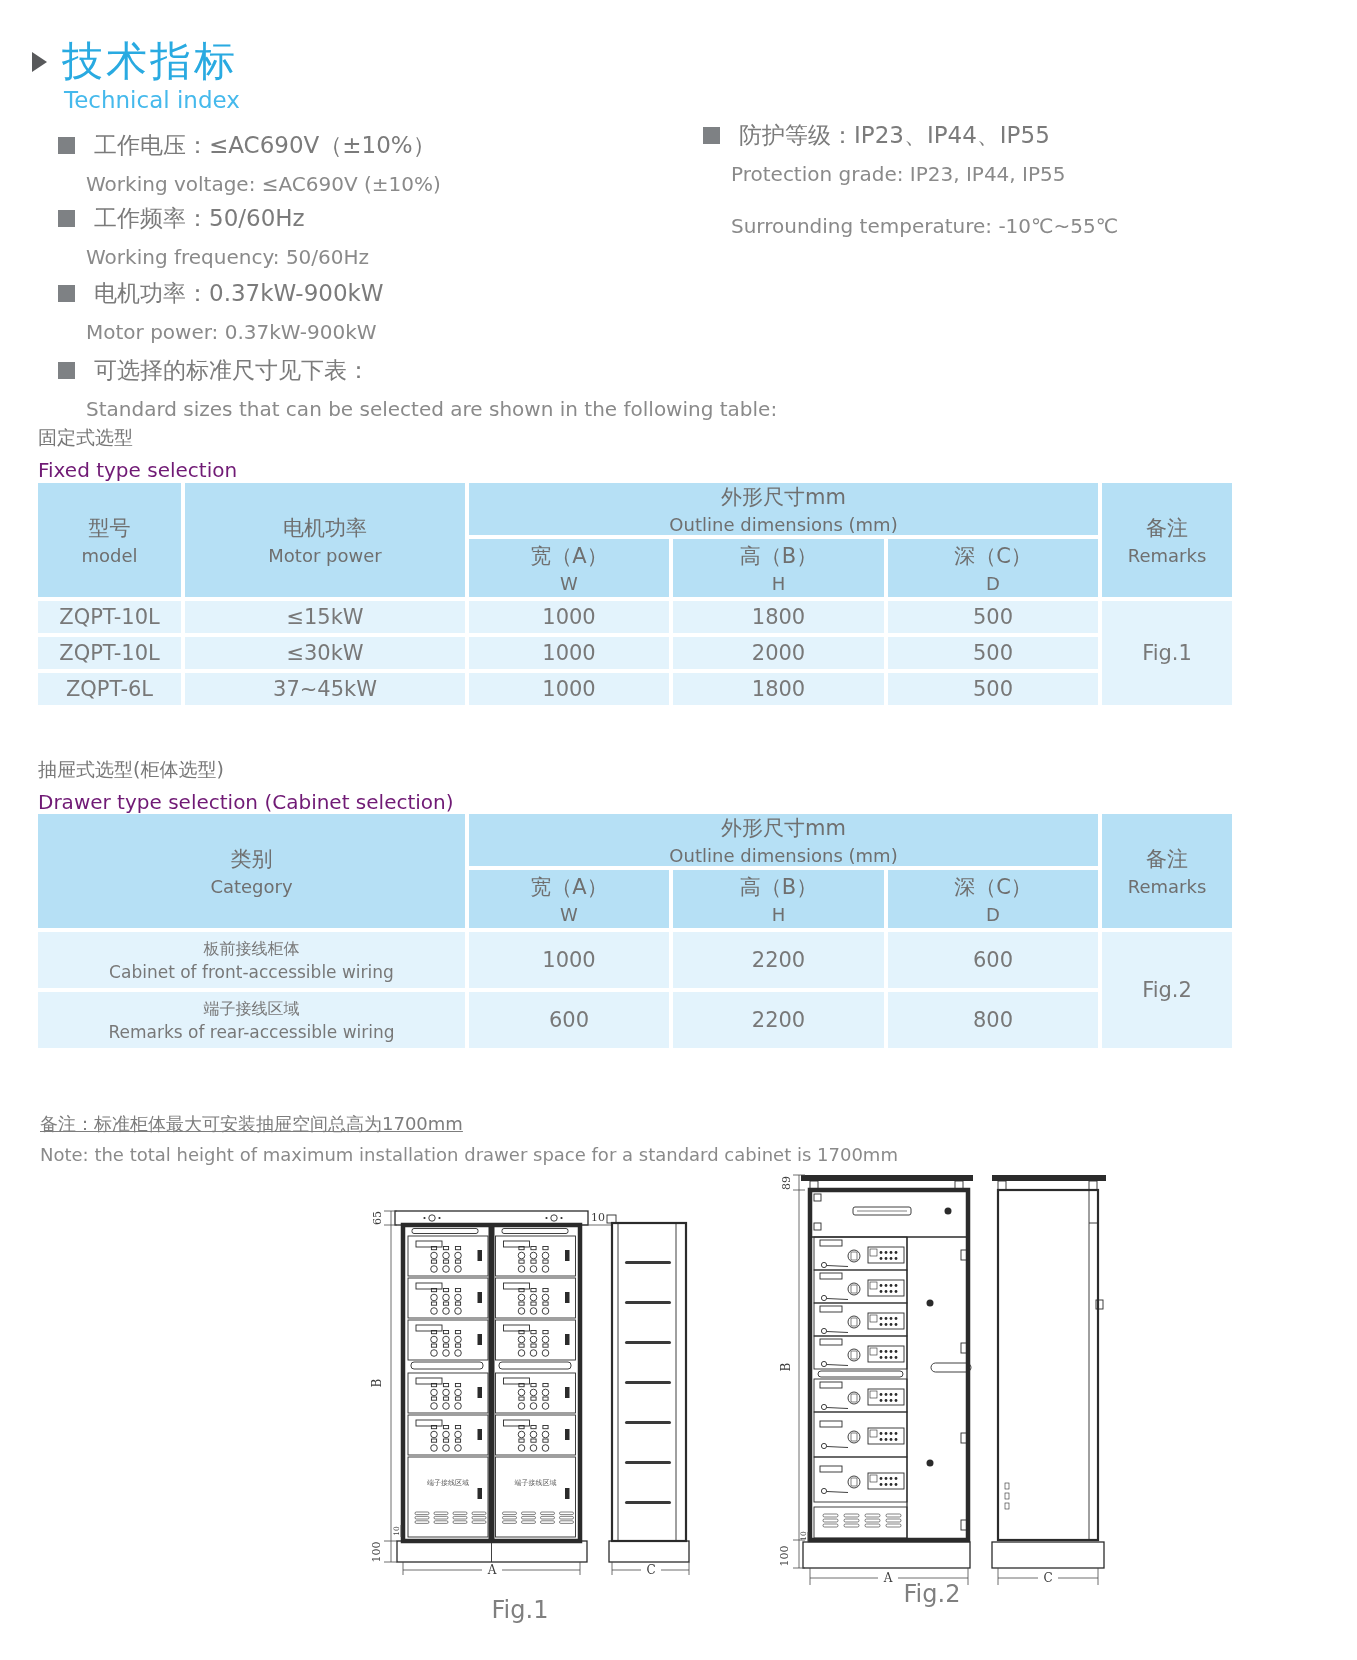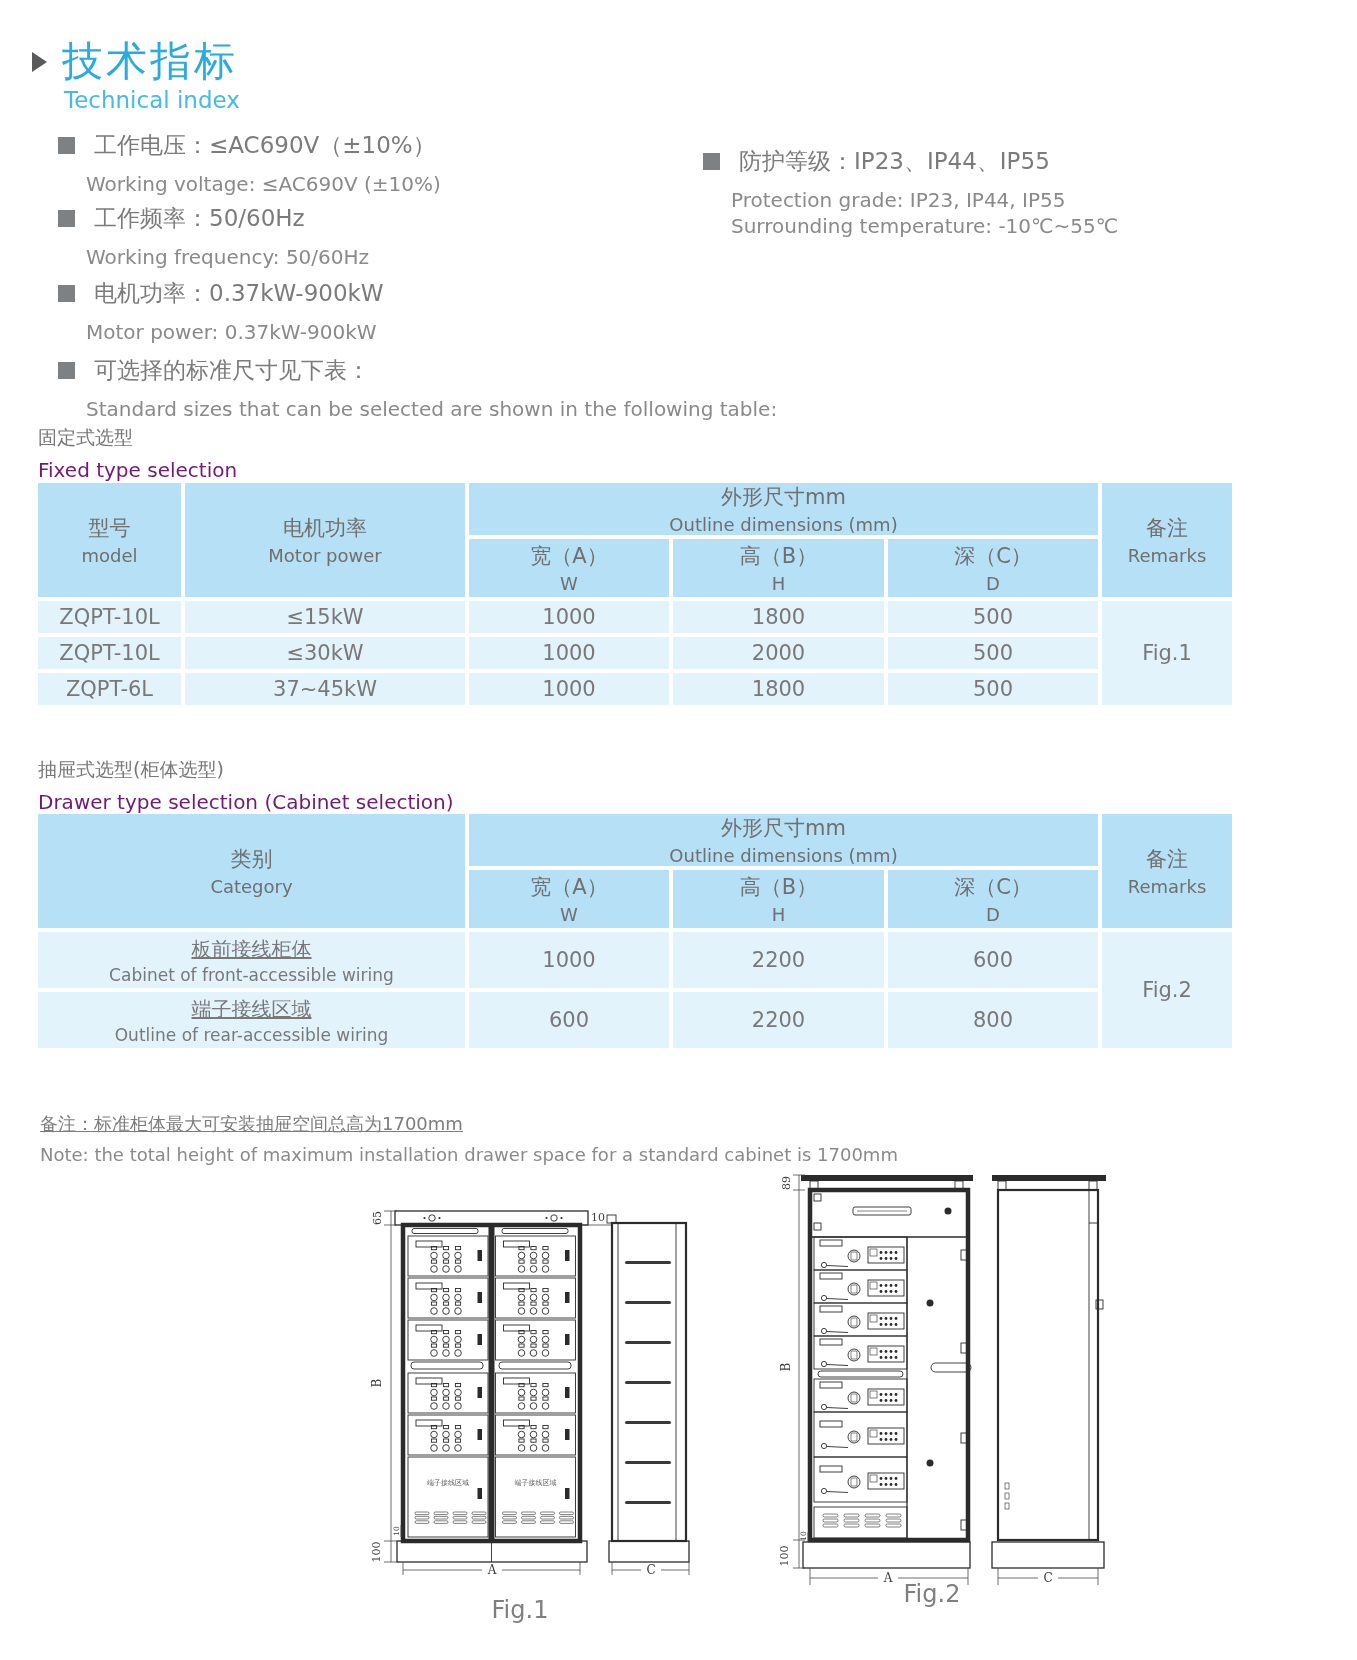--- a/index.html
+++ b/index.html
@@ -23,21 +23,21 @@
   .section-zh{font-size:19px;color:#777;}
   .section-en{font-size:20px;color:#701a75;margin-top:7px;}
 
   
   .spec-table{position:absolute;border-collapse:separate;border-spacing:4px;table-layout:fixed;width:1202px;}
   .spec-table th,.spec-table td{text-align:center;vertical-align:middle;font-weight:normal;padding:0;}
   .hdr{background:#b6e0f5;color:#6f6f6f;}
   .cell{background:#e3f3fc;color:#787878;font-size:21px;}
   .hz{font-size:21px;text-align:center;}
   .he{font-size:18px;margin-top:3px;}
-  .cz{font-size:20px;text-decoration:underline;}
+  .cz{font-size:16px;}
   .ce{font-size:17px;margin-top:2px;}
   tr.h1 th{height:52px;}
   tr.h2 th{height:58px;}
   tr.dr td{height:32px;}
   tr.dr2 td{height:56px;}
 
   
   .notes{position:absolute;left:40px;top:1112px;}
   .note-zh{font-size:18px;color:#7d7d7d;text-decoration:underline;}
   .note-en{font-size:18px;color:#8a8a8a;margin-top:8px;}
@@ -83,21 +83,21 @@
     <div class="spec-en">Working frequency: 50/60Hz</div>
   </div>
   <div class="spec" style="left:58px;top:278px">
     <div class="spec-zh">
         <span class="bullet"></span>
         <span>电机功率：0.37kW-900kW</span>
       </div>
     <div class="spec-en">Motor power: 0.37kW-900kW</div>
   </div>
 
-  <div class="spec" style="left:703px;top:146px">
+  <div class="spec" style="left:703px;top:120px">
     <div class="spec-zh">
         <span class="bullet"></span>
         <span>防护等级：IP23、IP44、IP55</span>
       </div>
     <div class="spec-en">Protection grade: IP23, IP44, IP55</div>
   </div>
   <div class="spec" style="left:703px;top:203px">
     <div class="spec-en">Surrounding temperature: -10℃~55℃</div>
   </div>
 
@@ -229,21 +229,21 @@
         <div class="ce">Cabinet of front-accessible wiring</div>
       </td>
       <td class="cell">1000</td>
       <td class="cell">2200</td>
       <td class="cell">600</td>
       <td class="cell" rowspan="2">Fig.2</td>
     </tr>
     <tr class="dr2">
       <td class="cell">
         <div class="cz">端子接线区域</div>
-        <div class="ce">Outline of rear-accessible wiring</div>
+        <div class="ce">Remarks of rear-accessible wiring</div>
       </td>
       <td class="cell">600</td>
       <td class="cell">2200</td>
       <td class="cell">800</td>
     </tr>
   </tbody>
     </table>
 
   <div class="notes">
     <div class="note-zh">备注：标准柜体最大可安装抽屉空间总高为1700mm</div>

